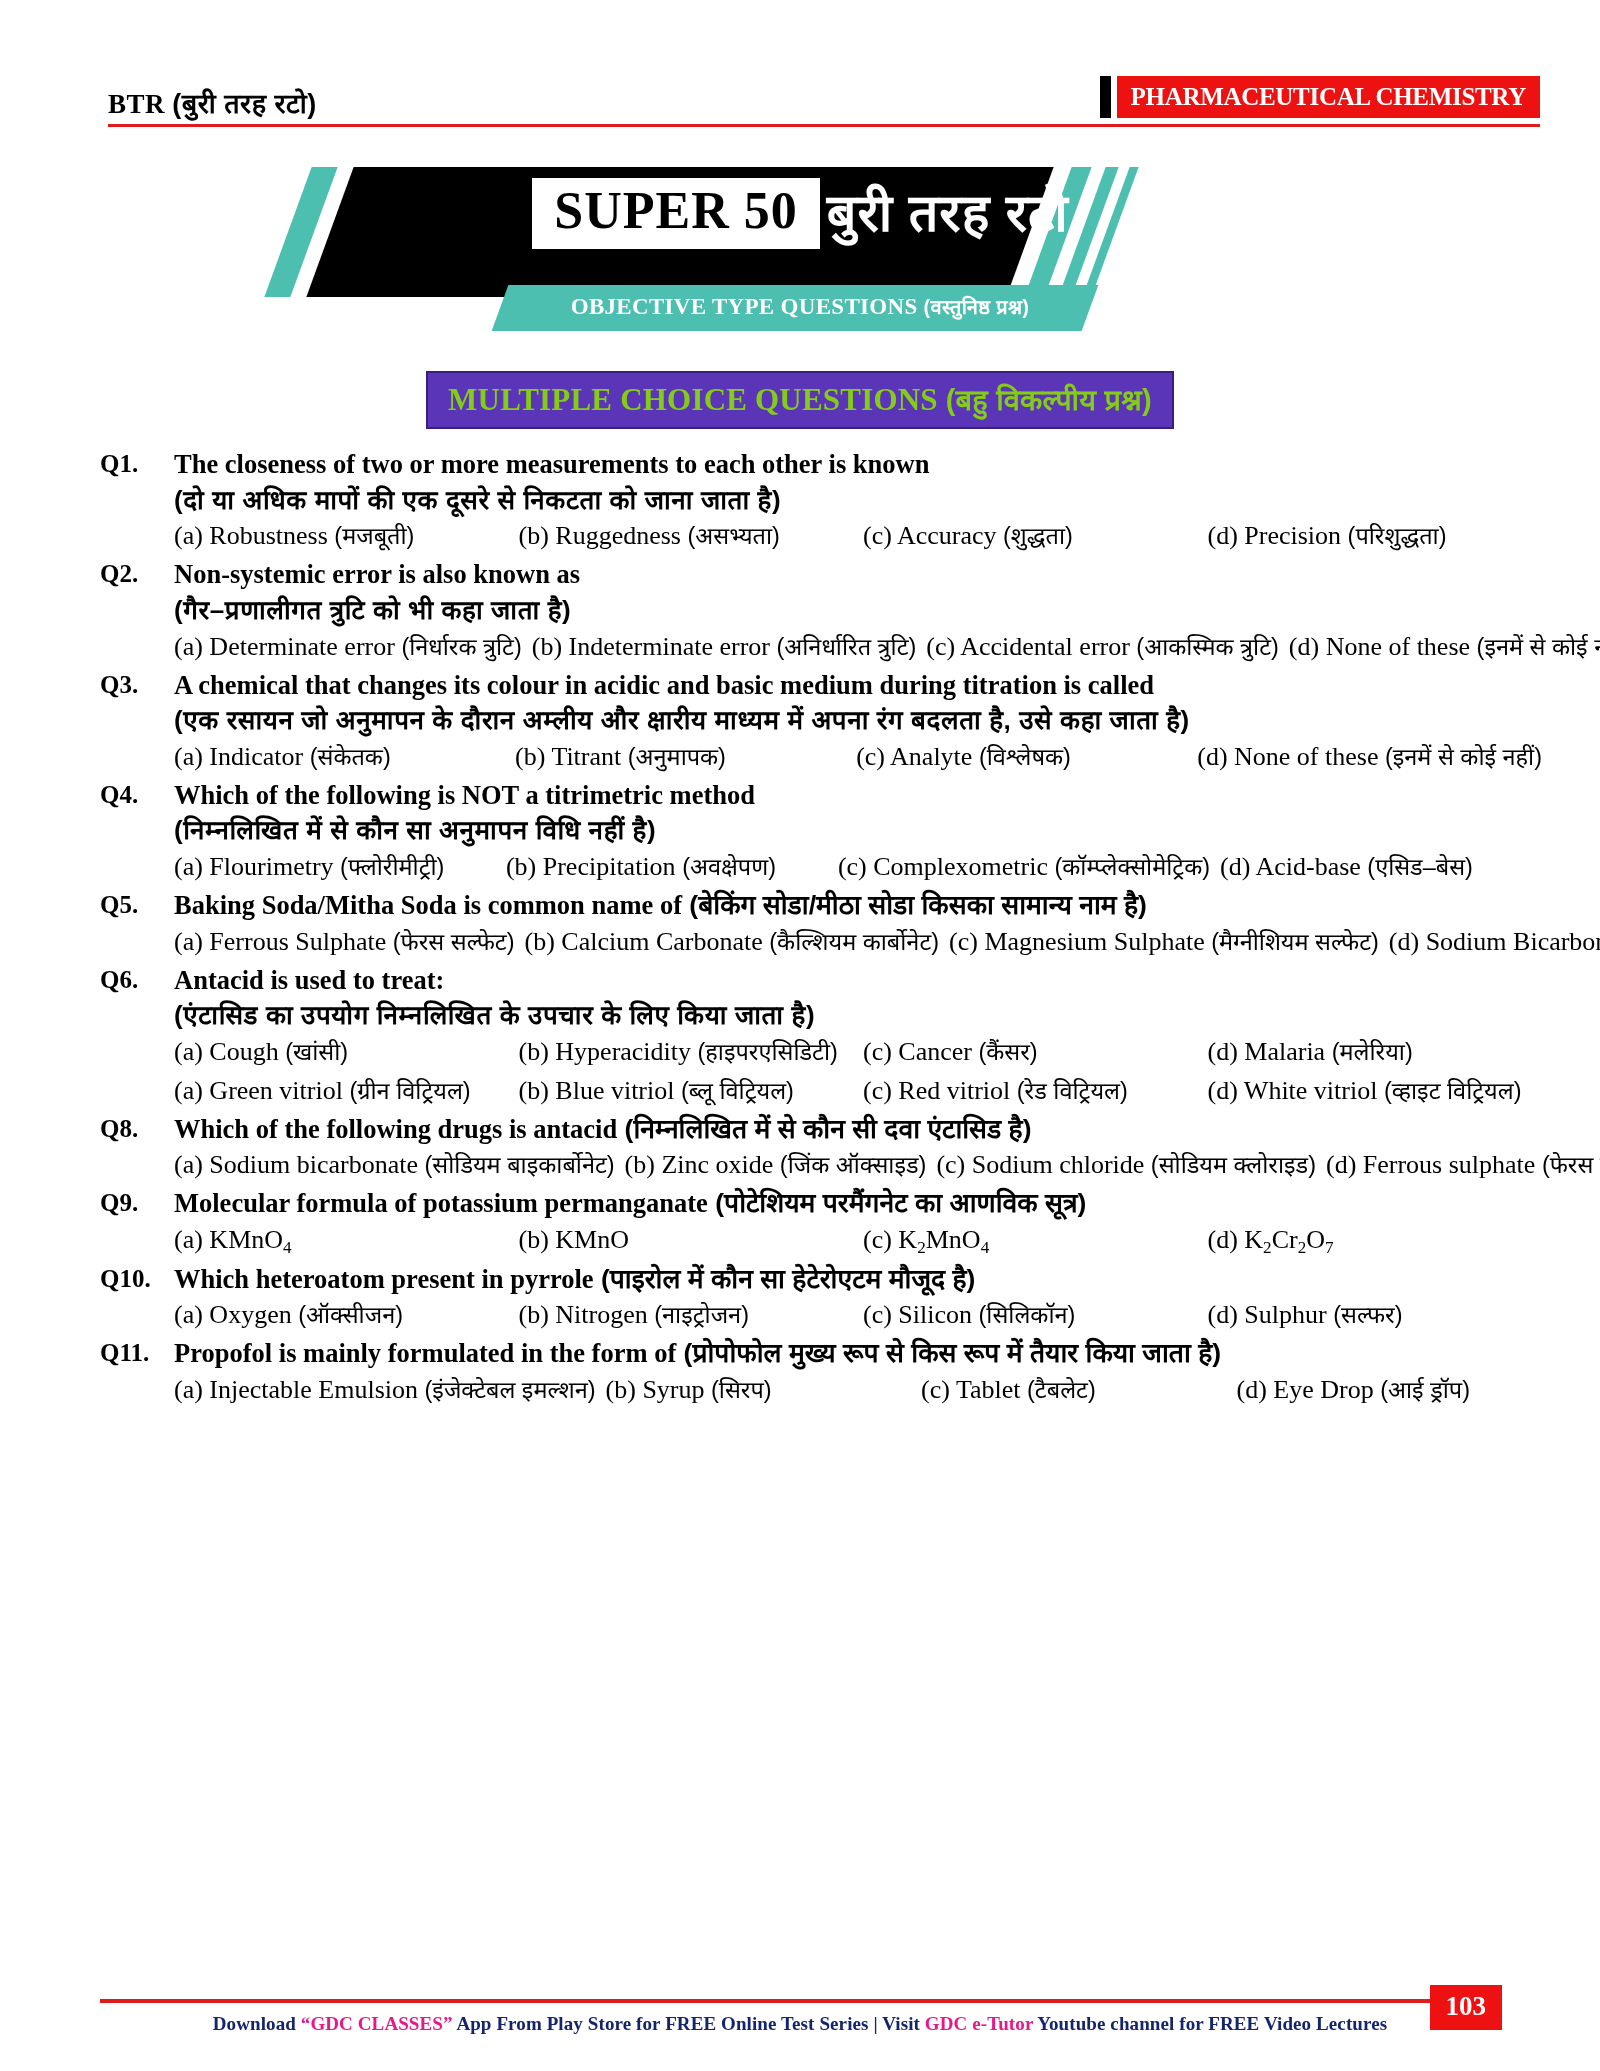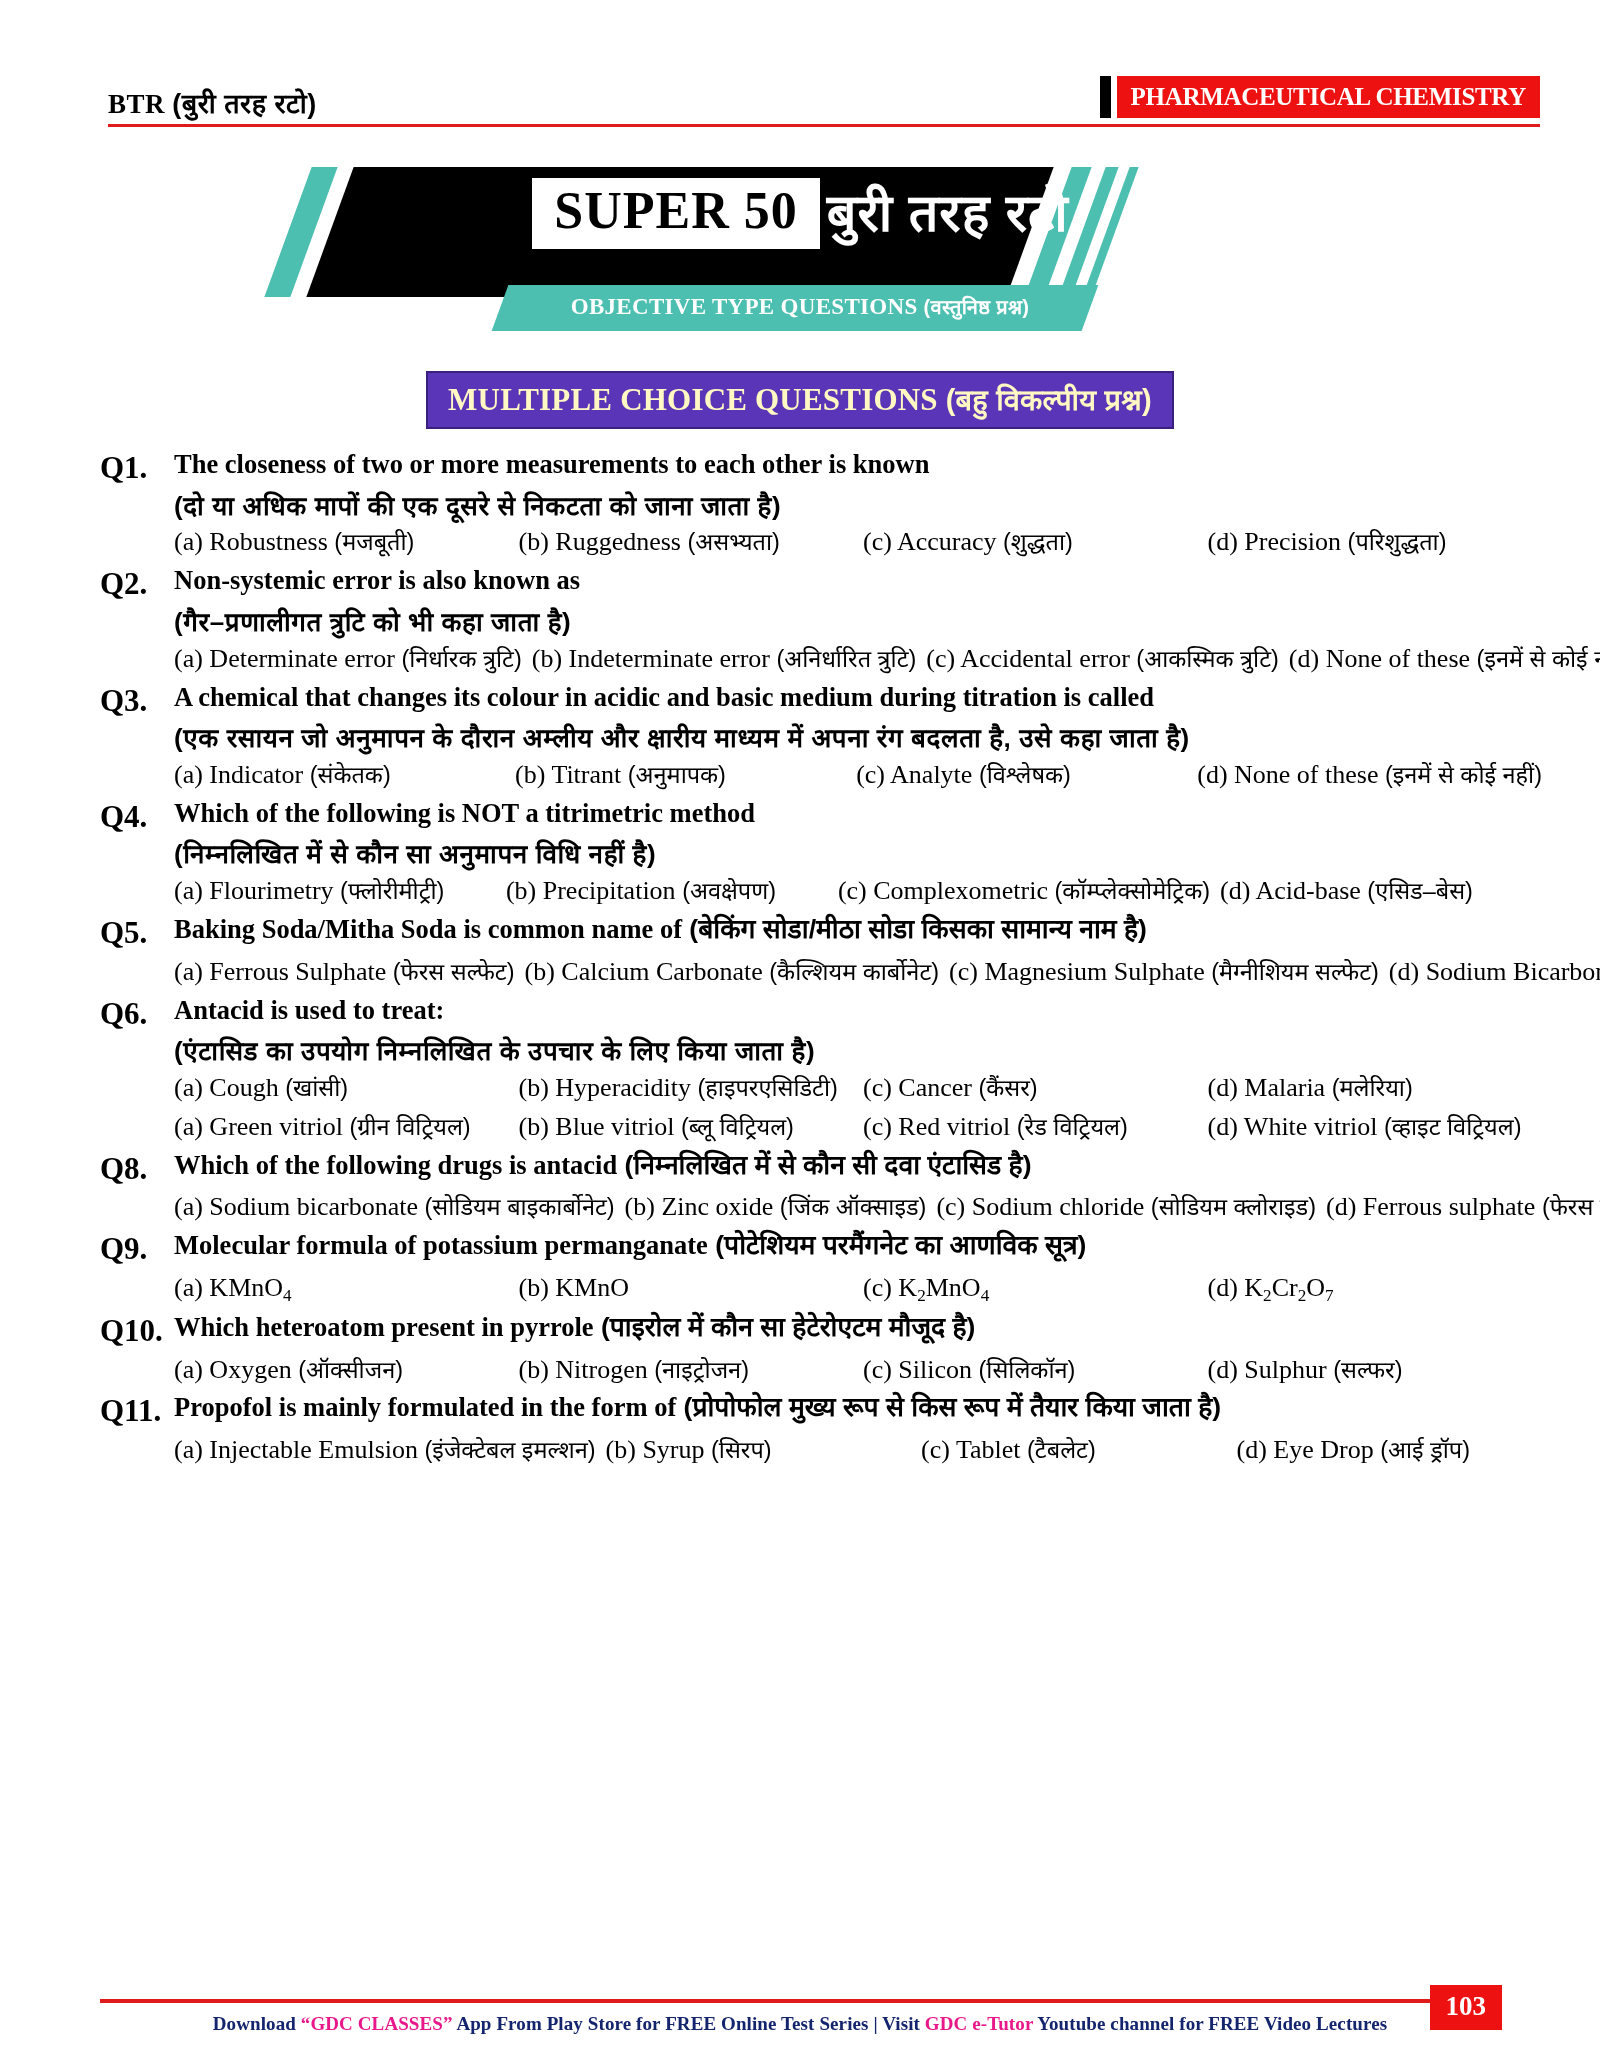--- a/index.html
+++ b/index.html
@@ -168,21 +168,21 @@
   .objective-line .hin { font-size: 20px; }
 
   
   .mcq-bar-wrap {
     display: flex;
     justify-content: center;
     margin-top: 14px;
   }
   .mcq-bar {
     background: #5b35b8;
-    color: #fef9c3;
+    color: #84cc16;
     font-family: "Liberation Serif", serif;
     font-weight: bold;
     font-size: 31px;
     padding: 6px 20px 9px 20px;
     letter-spacing: 0.2px;
     border: 2px solid #3a1f80;
     white-space: nowrap;
   }
   .mcq-bar .hin { font-size: 29px; }
 
@@ -198,21 +198,21 @@
     display: flex;
     align-items: flex-start;
     font-weight: bold;
     font-size: 26.5px;
     line-height: 1.34;
   }
   .q-num {
     min-width: 74px;
     flex: 0 0 74px;
     font-weight: bold;
-    font-size: 31px;
+    font-size: 25px;
   }
   .q-text {
     flex: 1 1 auto;
     font-weight: bold;
   }
   .q-text .hin {
     font-weight: bold;
   }
   .q-hindi {
     margin-left: 74px;

